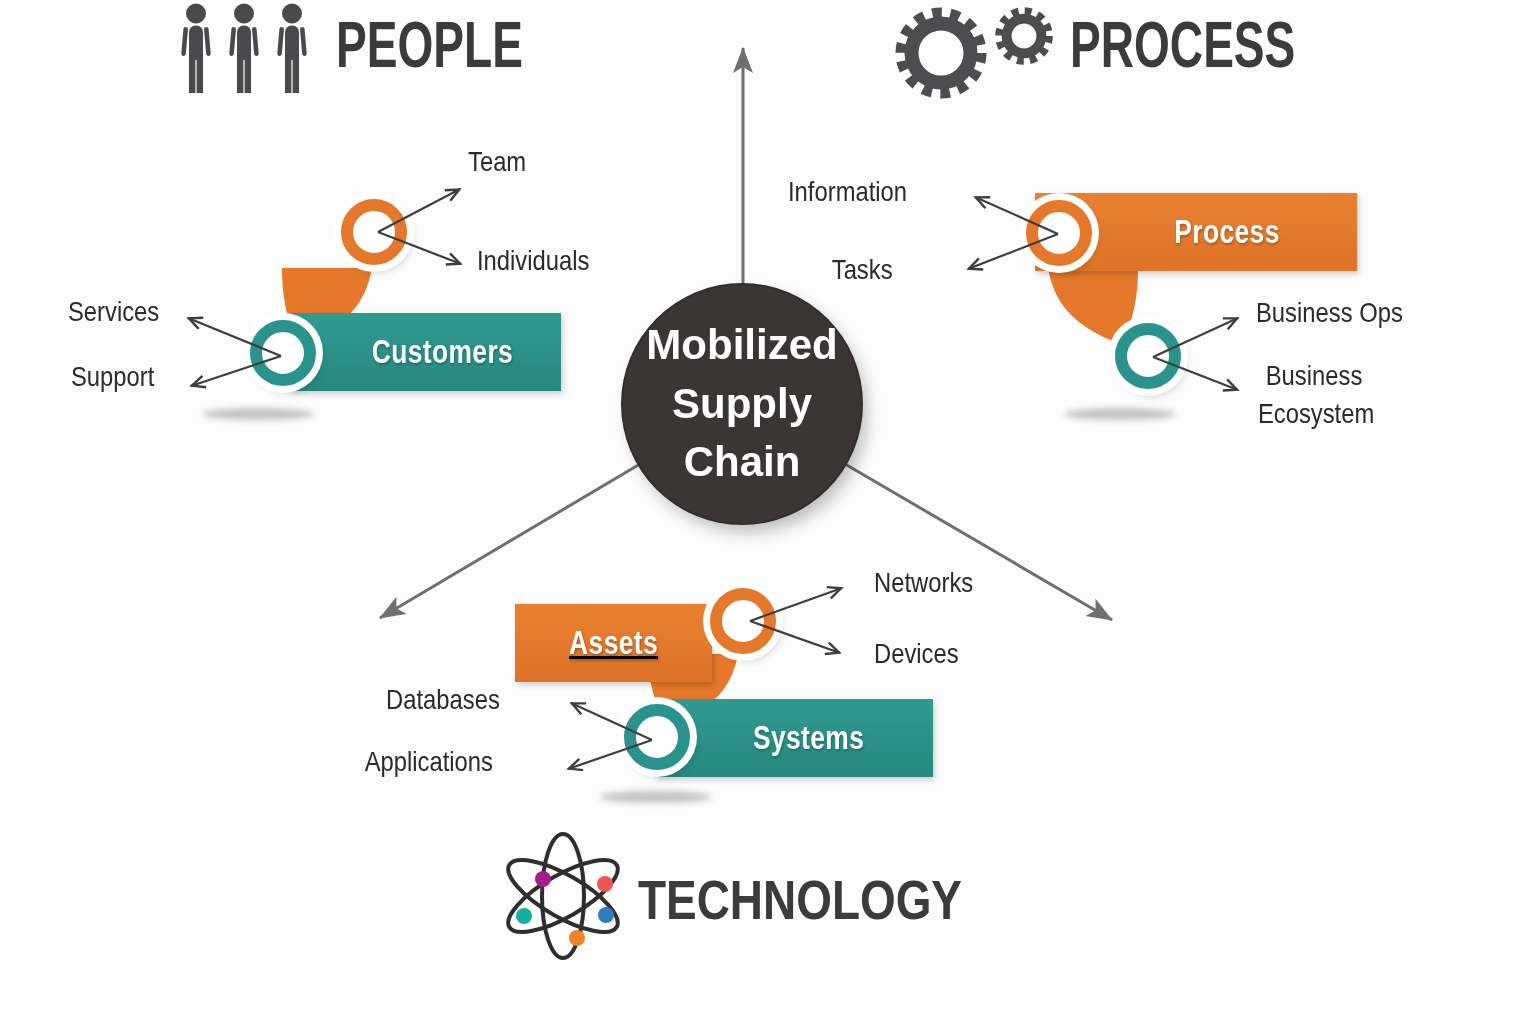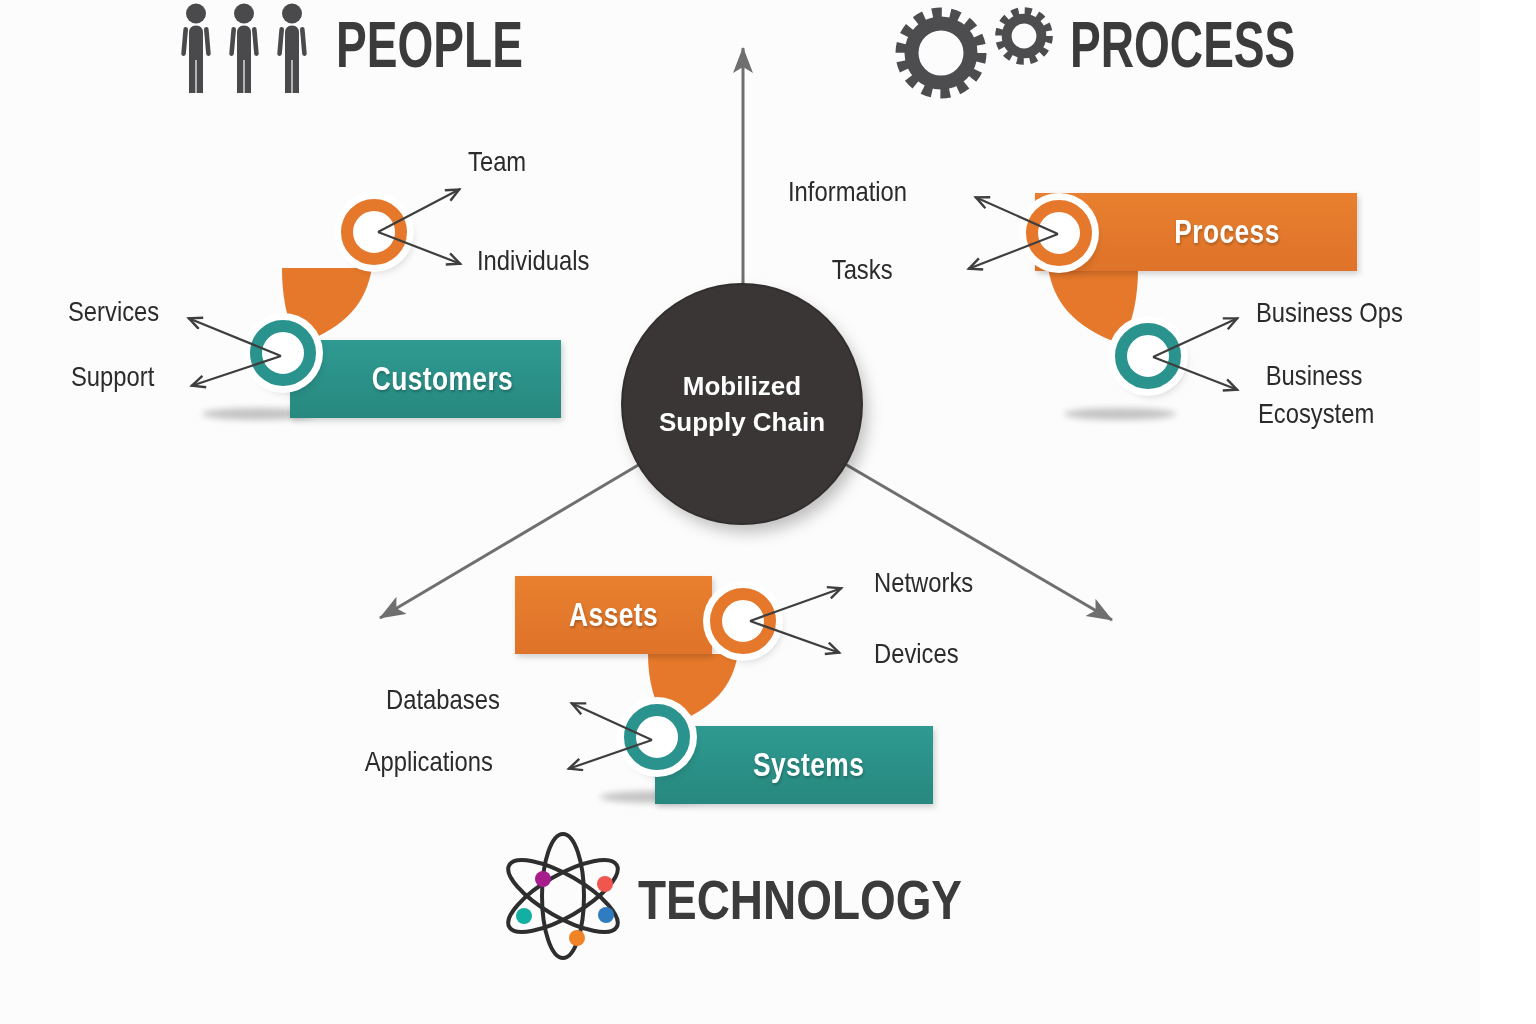--- a/index.html
+++ b/index.html
@@ -3,38 +3,38 @@
 <meta charset="utf-8">
 <style>
   html,body{margin:0;padding:0;background:#fff;}
   .canvas{position:relative;width:1480px;height:1024px;background:#FCFCFC;overflow:hidden;
           font-family:"Liberation Sans",sans-serif;}
   svg.layer{position:absolute;left:0;top:0;z-index:0;}
   svg.layer.top{z-index:4;}
   .banner{position:absolute;height:78px;display:flex;align-items:center;justify-content:center;
           z-index:2;box-shadow:2px 3px 6px rgba(0,0,0,.18);}
   .banner.orange{background:linear-gradient(180deg,#E8802F,#DF7329);}
-  .banner.teal{background:linear-gradient(180deg,#2F9A91,#27887F);margin-top:27px;}
+  .banner.teal{background:linear-gradient(180deg,#2F9A91,#27887F);}
   .banner .txt{color:#fff;font-weight:bold;font-size:33px;transform:scaleX(.8);transform-origin:center;
           letter-spacing:.5px;white-space:nowrap;text-shadow:1px 2px 3px rgba(0,0,0,.25);}
   .ring{position:absolute;width:42px;height:42px;border-radius:50%;background:#fff;border:12px solid #E5782B;
           box-shadow:0 0 0 7px #fff,4px 6px 10px rgba(0,0,0,.20);z-index:3;}
   .ring.teal{border-color:#2B938D;}
   .lbl{position:absolute;font-size:28px;line-height:1.15;color:#2B2B2B;white-space:nowrap;
           transform:scaleX(.85);transform-origin:left center;z-index:4;}
   .lbl.r{transform-origin:right center;text-align:right;}
   .lbl.wrap{white-space:normal;text-align:center;transform-origin:center top;}
   .hdr{position:absolute;font-weight:bold;color:#3B3B3B;line-height:1;white-space:nowrap;
           transform-origin:left center;z-index:2;}
   .hdr.big{font-size:64px;transform:scaleX(.72);}
   .hdr.tech{font-size:56px;transform:scaleX(.82);}
   .center-node{position:absolute;left:623px;top:285px;width:238px;height:238px;border-radius:50%;
           background:#3B3636;display:flex;align-items:center;justify-content:center;z-index:2;
           box-shadow:0 0 0 2px #322E2E,6px 9px 16px rgba(0,0,0,.25);}
-  .center-node .title{width:212px;text-align:center;color:#fff;font-weight:bold;font-size:26px;line-height:1.4;}
+  .center-node .title{width:212px;text-align:center;color:#fff;font-weight:bold;font-size:42px;line-height:1.4;}
 </style>
 </head>
 <body>
 
 <div class="canvas">
 
   <svg class="layer" width="1536" height="1024" viewBox="0 0 1536 1024">
     <defs>
       <marker id="tri" markerUnits="userSpaceOnUse" markerWidth="28" markerHeight="22" refX="25" refY="10" orient="auto">
         <path d="M0,0 L26,10 L0,20 L6,10 Z" fill="#6F6F6F"></path>
@@ -122,21 +122,21 @@
   <div class="hdr big" style="left:336px;top:13px;">PEOPLE</div>
   <div class="hdr big" style="left:1070px;top:13px;">PROCESS</div>
   <div class="hdr tech" style="left:638px;top:872px;">TECHNOLOGY</div>
 
   <div class="banner teal" style="left:290px;top:313px;width:237px;padding-left:34px;">
     <span class="txt">Customers</span>
   </div>
   <div class="banner orange" style="left:1035px;top:193px;width:260px;padding-left:62px;">
     <span class="txt">Process</span>
   </div>
-  <div class="banner orange" style="left:515px;top:576px;width:197px;">
+  <div class="banner orange" style="left:515px;top:604px;width:197px;text-decoration:underline;">
     <span class="txt">Assets</span>
   </div>
   <div class="banner teal" style="left:655px;top:699px;width:248px;padding-left:30px;">
     <span class="txt">Systems</span>
   </div>
 
   <div class="ring" style="left:341px;top:199px;"></div>
   <div class="ring teal" style="left:250px;top:320px;"></div>
   <div class="ring" style="left:1026px;top:200px;"></div>
   <div class="ring teal" style="left:1115px;top:323px;"></div>

